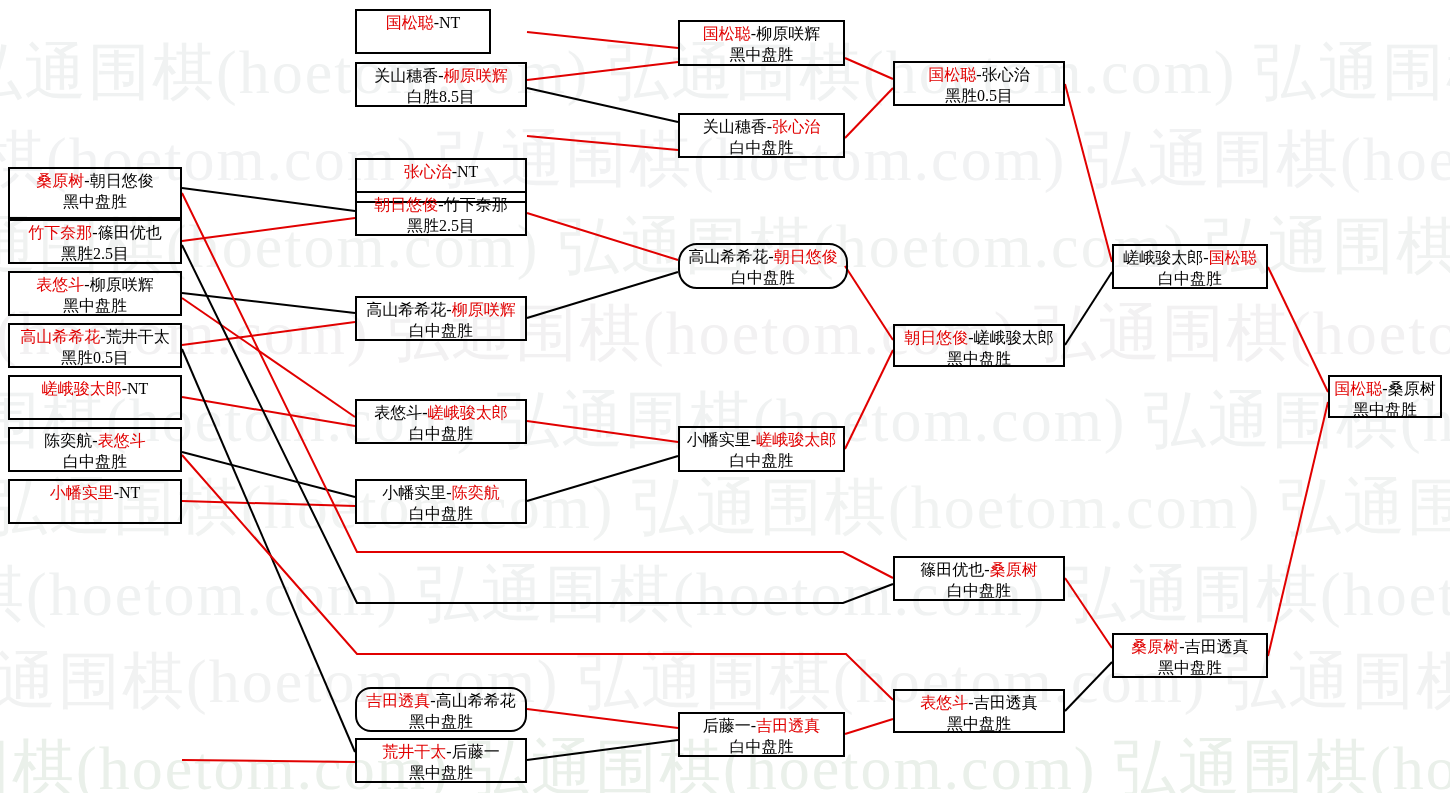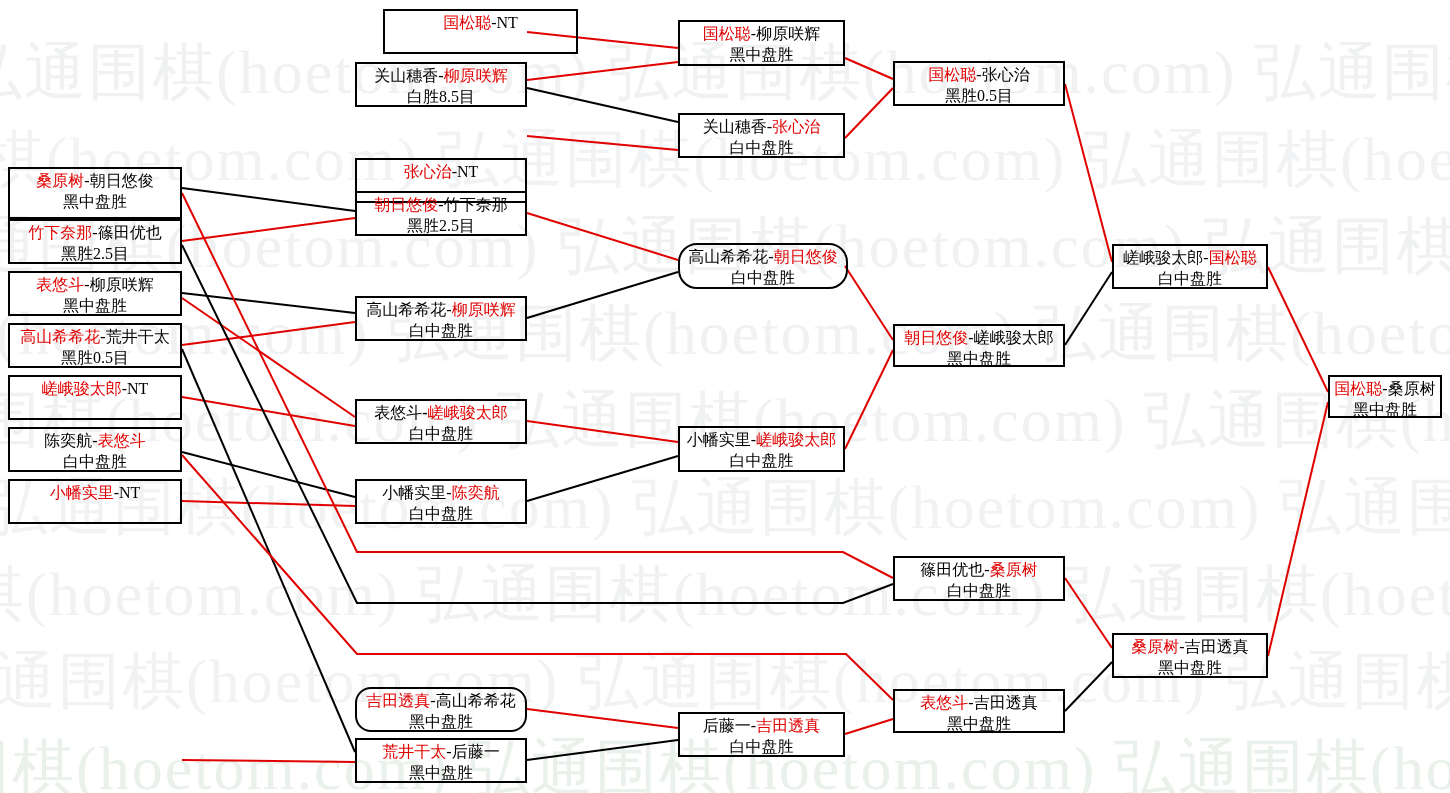--- a/index.html
+++ b/index.html
@@ -105,21 +105,21 @@
       <div class="box" style="left: 8px; top: 375px; width: 174px; height: 45px; border-color: rgb(0, 0, 0);">
         <div class="l1"><span class="win">嵯峨骏太郎</span><span>-NT</span></div>
       </div>
       <div class="box" style="left: 8px; top: 427px; width: 174px; height: 45px; border-color: rgb(0, 0, 0);">
         <div class="l1"><span>陈奕航-</span><span class="win">表悠斗</span></div>
         <div class="l2">白中盘胜</div>
       </div>
       <div class="box" style="left: 8px; top: 479px; width: 174px; height: 45px; border-color: rgb(0, 0, 0);">
         <div class="l1"><span class="win">小幡实里</span><span>-NT</span></div>
       </div>
-      <div class="box" style="left: 355px; top: 9px; width: 195px; height: 45px; border-color: rgb(0, 0, 0); margin-left: 28px;">
+      <div class="box" style="left: 355px; top: 9px; width: 136px; height: 45px; border-color: rgb(0, 0, 0);">
         <div class="l1"><span class="win">国松聪</span><span>-NT</span></div>
       </div>
       <div class="box" style="left: 355px; top: 62px; width: 172px; height: 45px; border-color: rgb(0, 0, 0);">
         <div class="l1"><span>关山穗香-</span><span class="win">柳原咲辉</span></div>
         <div class="l2">白胜8.5目</div>
       </div>
       <div class="box" style="left: 355px; top: 114px; width: 172px; height: 45px; border-color: rgb(0, 0, 0); margin-top: 44px;">
         <div class="l1"><span class="win">张心治</span><span>-NT</span></div>
       </div>
       <div class="box" style="left: 355px; top: 191px; width: 172px; height: 45px; border-color: rgb(0, 0, 0);">

